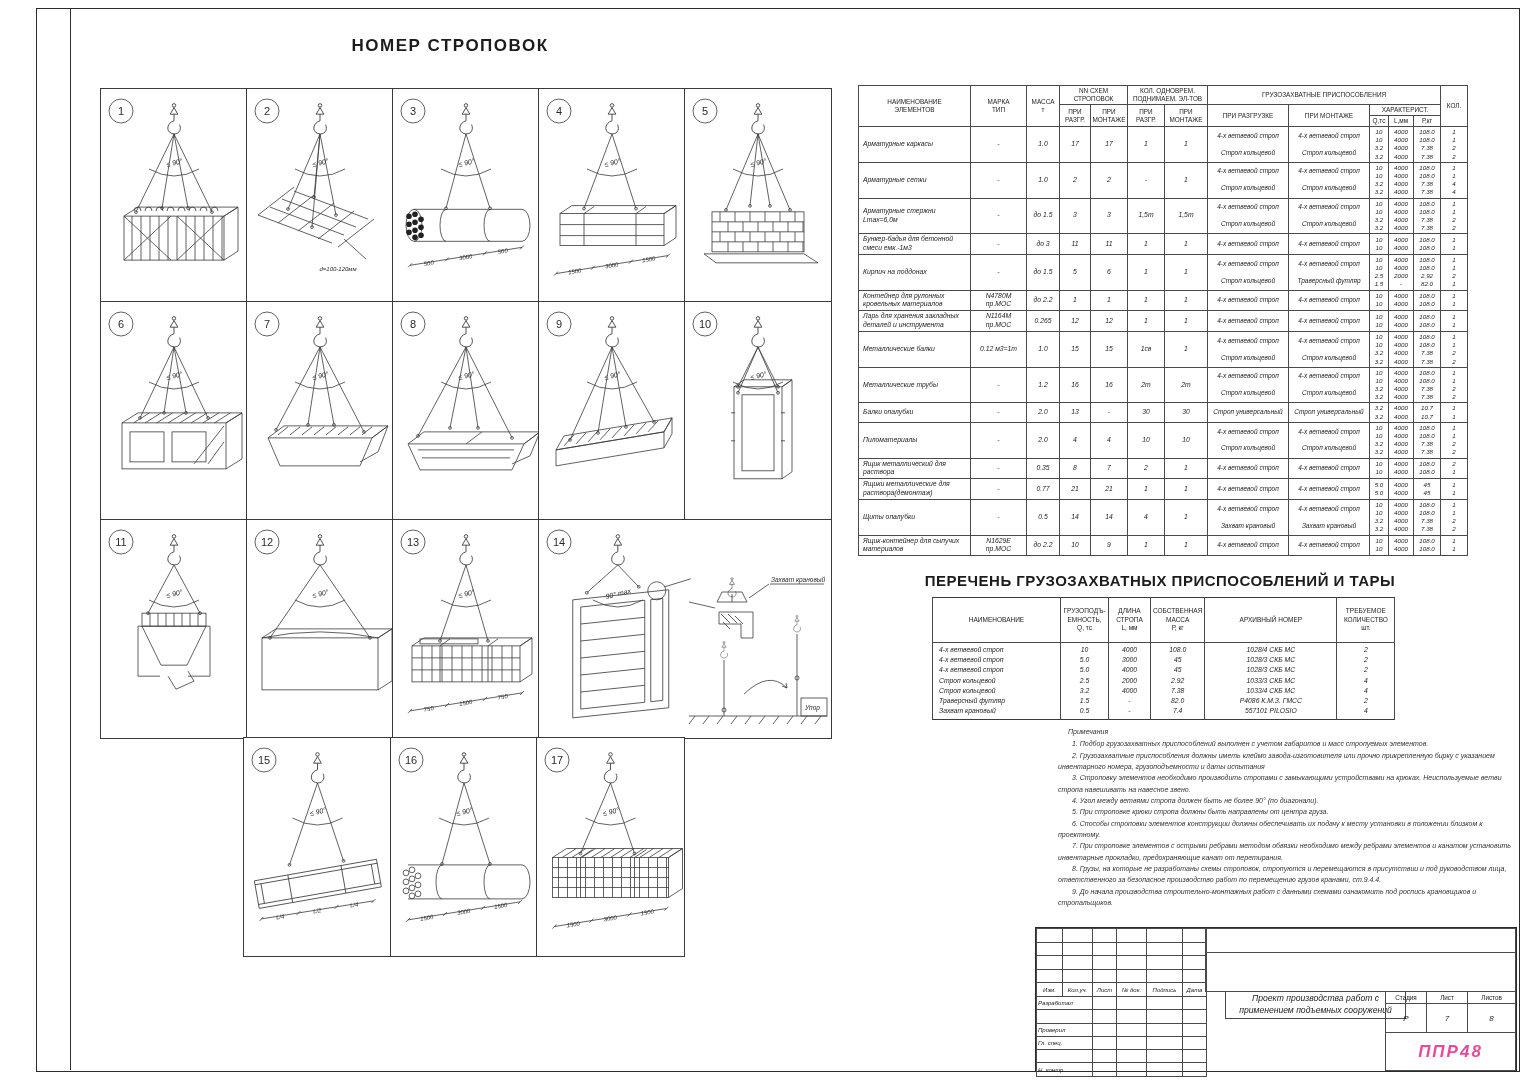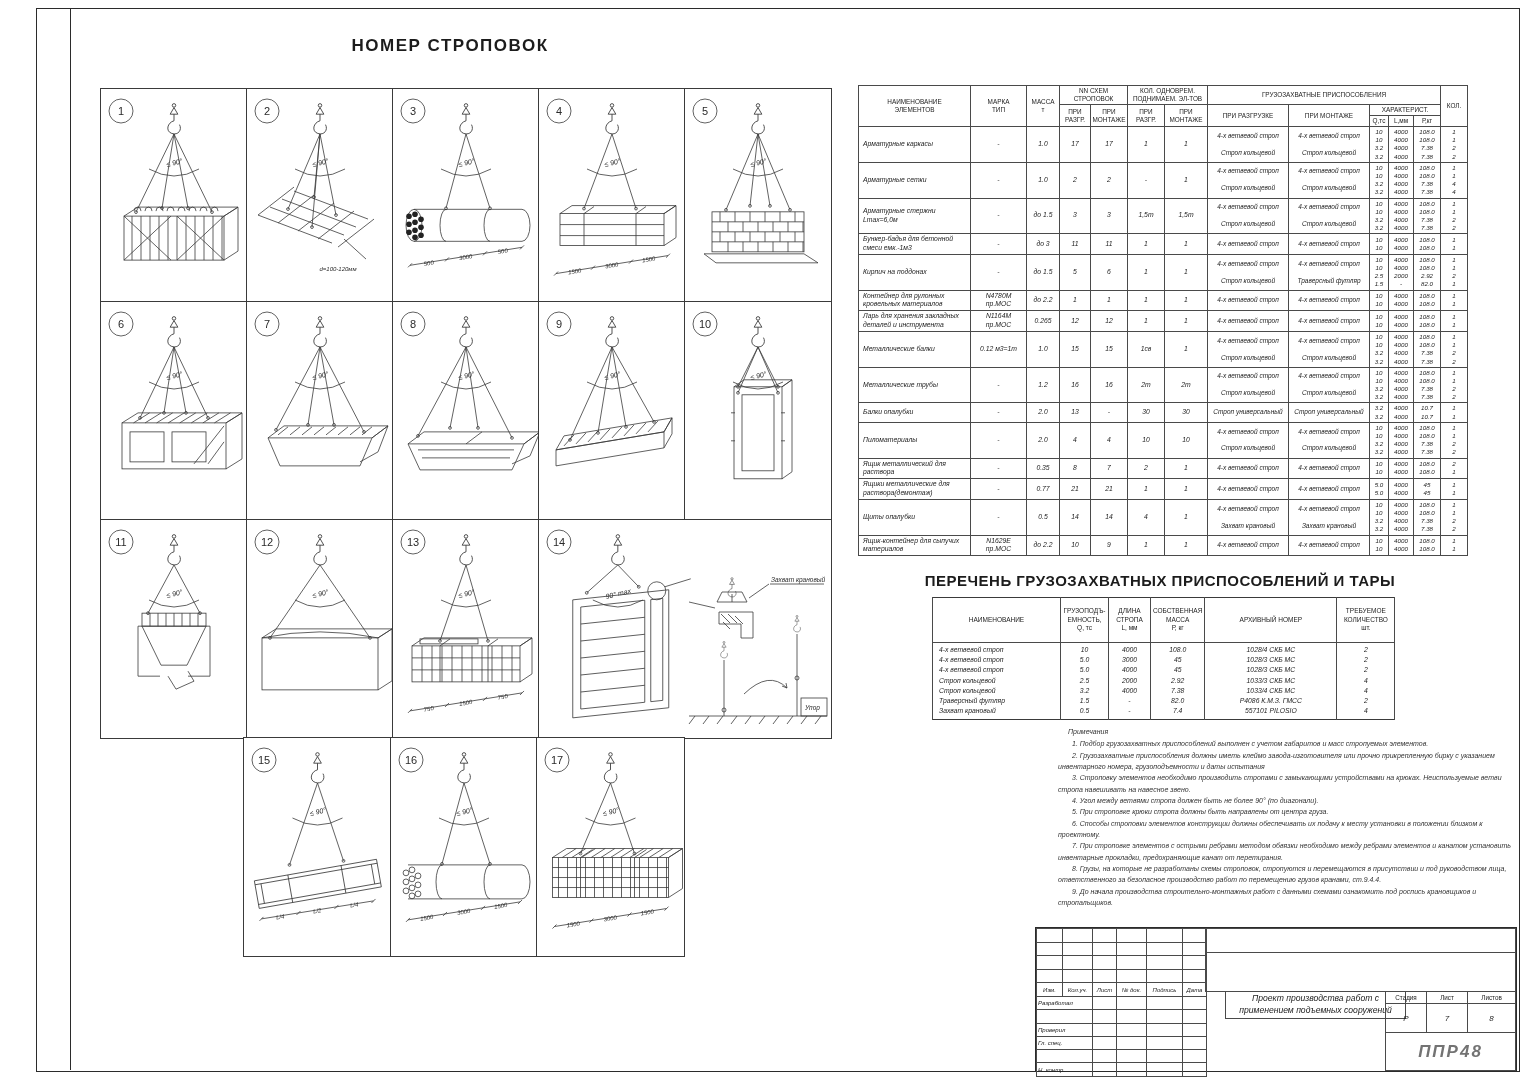--- a/index.html
+++ b/index.html
@@ -1191,15 +1191,15 @@
 
     <div class="abs c" style="left:169px;top:0;width:311px;height:25px;"></div>
     <div class="abs c" style="left:169px;top:24px;width:311px;height:40px;"></div>
     <div class="abs c tb-title" style="left:169px;top:63px;width:181px;height:28px;margin-left:20px;">Проект производства работ с применением подъемных сооружений</div>
     <div class="abs c" style="left:349px;top:63px;width:42px;height:13px;font-style:normal;">Стадия</div>
     <div class="abs c" style="left:390px;top:63px;width:42px;height:13px;font-style:normal;">Лист</div>
     <div class="abs c" style="left:431px;top:63px;width:49px;height:13px;font-style:normal;">Листов</div>
     <div class="abs c" style="left:349px;top:75px;width:42px;height:30px;font-size:8px;">Р</div>
     <div class="abs c" style="left:390px;top:75px;width:42px;height:30px;font-size:8px;">7</div>
     <div class="abs c" style="left:431px;top:75px;width:49px;height:30px;font-size:8px;">8</div>
-    <div class="abs c logo" id="logoCell" style="left: 349px; top: 104px; width: 131px; height: 39px; color: #737373;">ППР48</div>
+    <div class="abs c logo" id="logoCell" style="left: 349px; top: 104px; width: 131px; height: 39px; color: #ec4899;">ППР48</div>
   </div>
 </div>
 
 </body></html>

